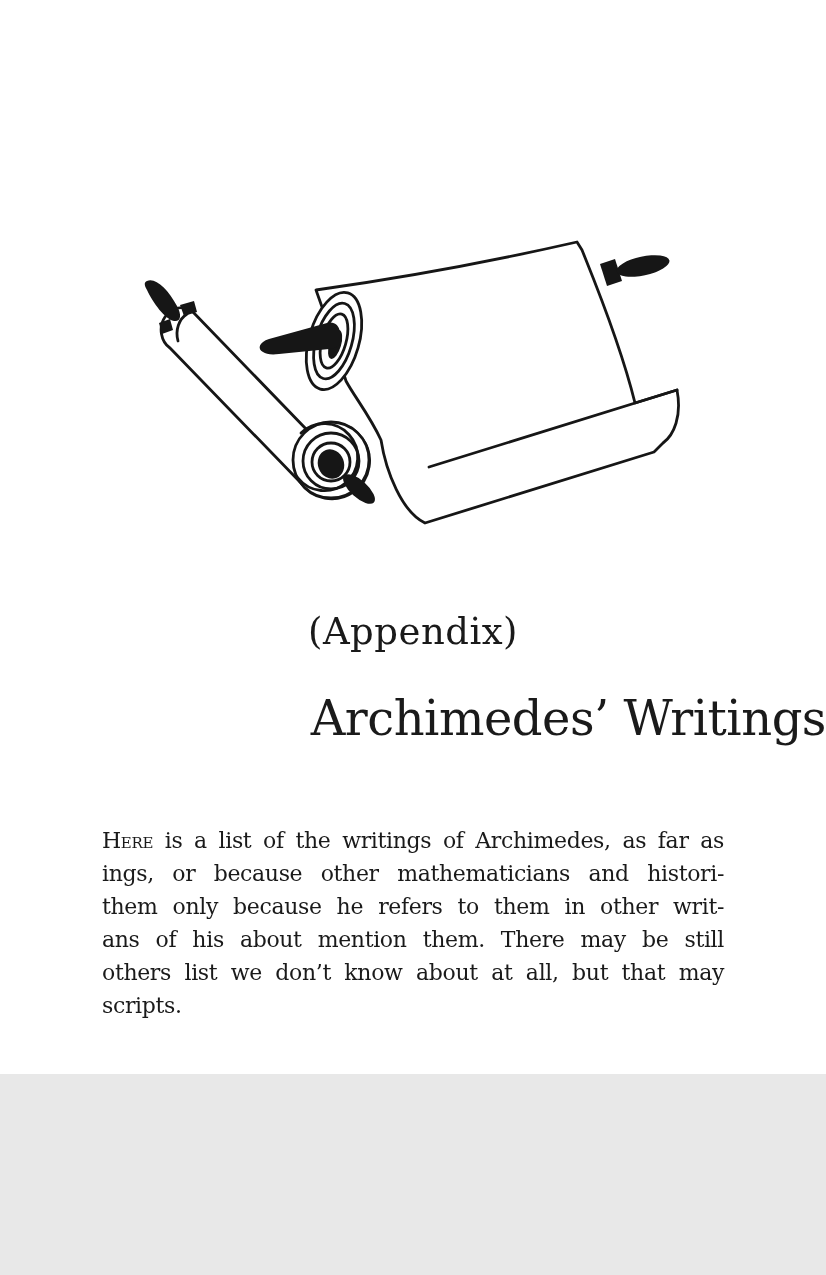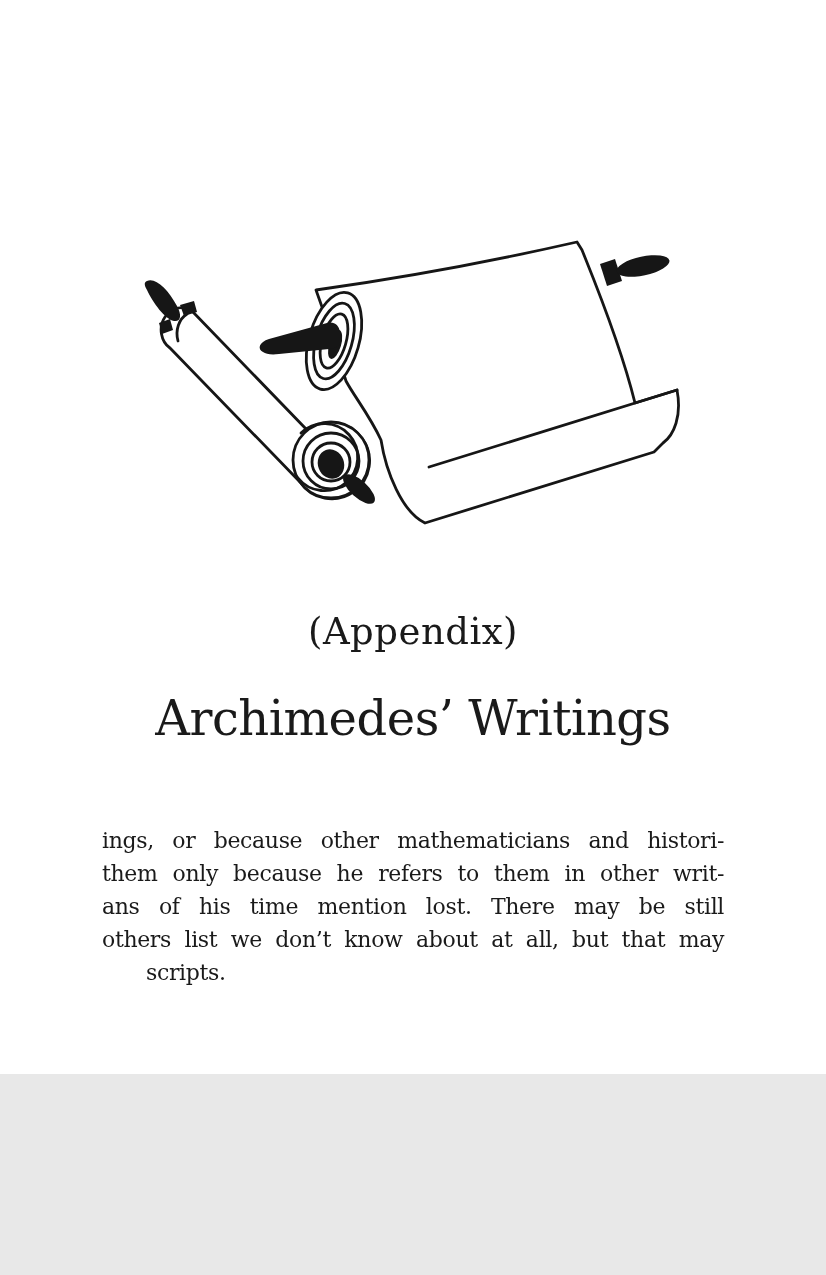--- a/index.html
+++ b/index.html
@@ -17,37 +17,37 @@
     width:560px; height:325px;
   }
   .kicker {
     position:absolute; left:0; top:612px; width:100%;
     text-align:center;
     font-size:37px; line-height:40px;
     letter-spacing:0.5px;
   }
   .title {
     position:absolute; left:0; top:692px; width:100%;
-    text-align:center;
+    text-align:right;
     font-size:48px; line-height:52px;
     letter-spacing:-0.5px;
   }
   .bodytext {
     position:absolute; left:102px; top:824px;
     width:622px;
     font-size:22px; line-height:33px;
     letter-spacing:-0.35px;
     word-spacing:0.5px;
   }
   .bl {
     white-space:nowrap;
     text-align:justify;
     text-align-last:justify;
   }
-  .bl.last { text-align-last:left;margin-left:44px; }
+  .bl.last { text-align-last:left; }
   .sc { font-variant:small-caps; }
   .folio {
     position:absolute; left:0; top:1107px; width:100%;
     text-align:center;
     font-size:24px; line-height:30px;
   }
   .drawing-stroke { fill:none; stroke:#161616; stroke-width:2.8; stroke-linecap:round; stroke-linejoin:round; }
   .drawing-fill   { fill:#ffffff; stroke:#161616; stroke-width:2.8; stroke-linecap:round; stroke-linejoin:round; }
   .drawing-black  { fill:#161616; stroke:none; }
 </style>
@@ -108,22 +108,23 @@
                C 14 65 14 62 17 61 Z"></path>
       <path class="drawing-black" d="M 50 85 L 64 81 L 67 92 L 54 96 Z"></path>
       <path class="drawing-black" d="M 29 103 L 40 99 L 43 110 L 32 114 Z"></path>
     </g>
   </svg>
 
   <div class="kicker">(Appendix)</div>
   <div class="title">Archimedes’ Writings</div>
 
   <div class="bodytext">
+    <div class="bl"><span class="sc">Here</span> <span>is a list of the writings of Archimedes, as far as</span></div>
     <div class="bl">ings, or because other mathematicians and histori-</div>
     <div class="bl">them only because he refers to them in other writ-</div>
-    <div class="bl">ans of his time mention lost. There may be still</div>
+    <div class="bl">ans of his about mention them. There may be still</div>
     <div class="bl">others list we don’t know about at all, but that may</div>
     <div class="bl last">scripts.</div>
   </div>
 
   <div class="folio">132</div>
 
 </div>
 
 </body></html>

